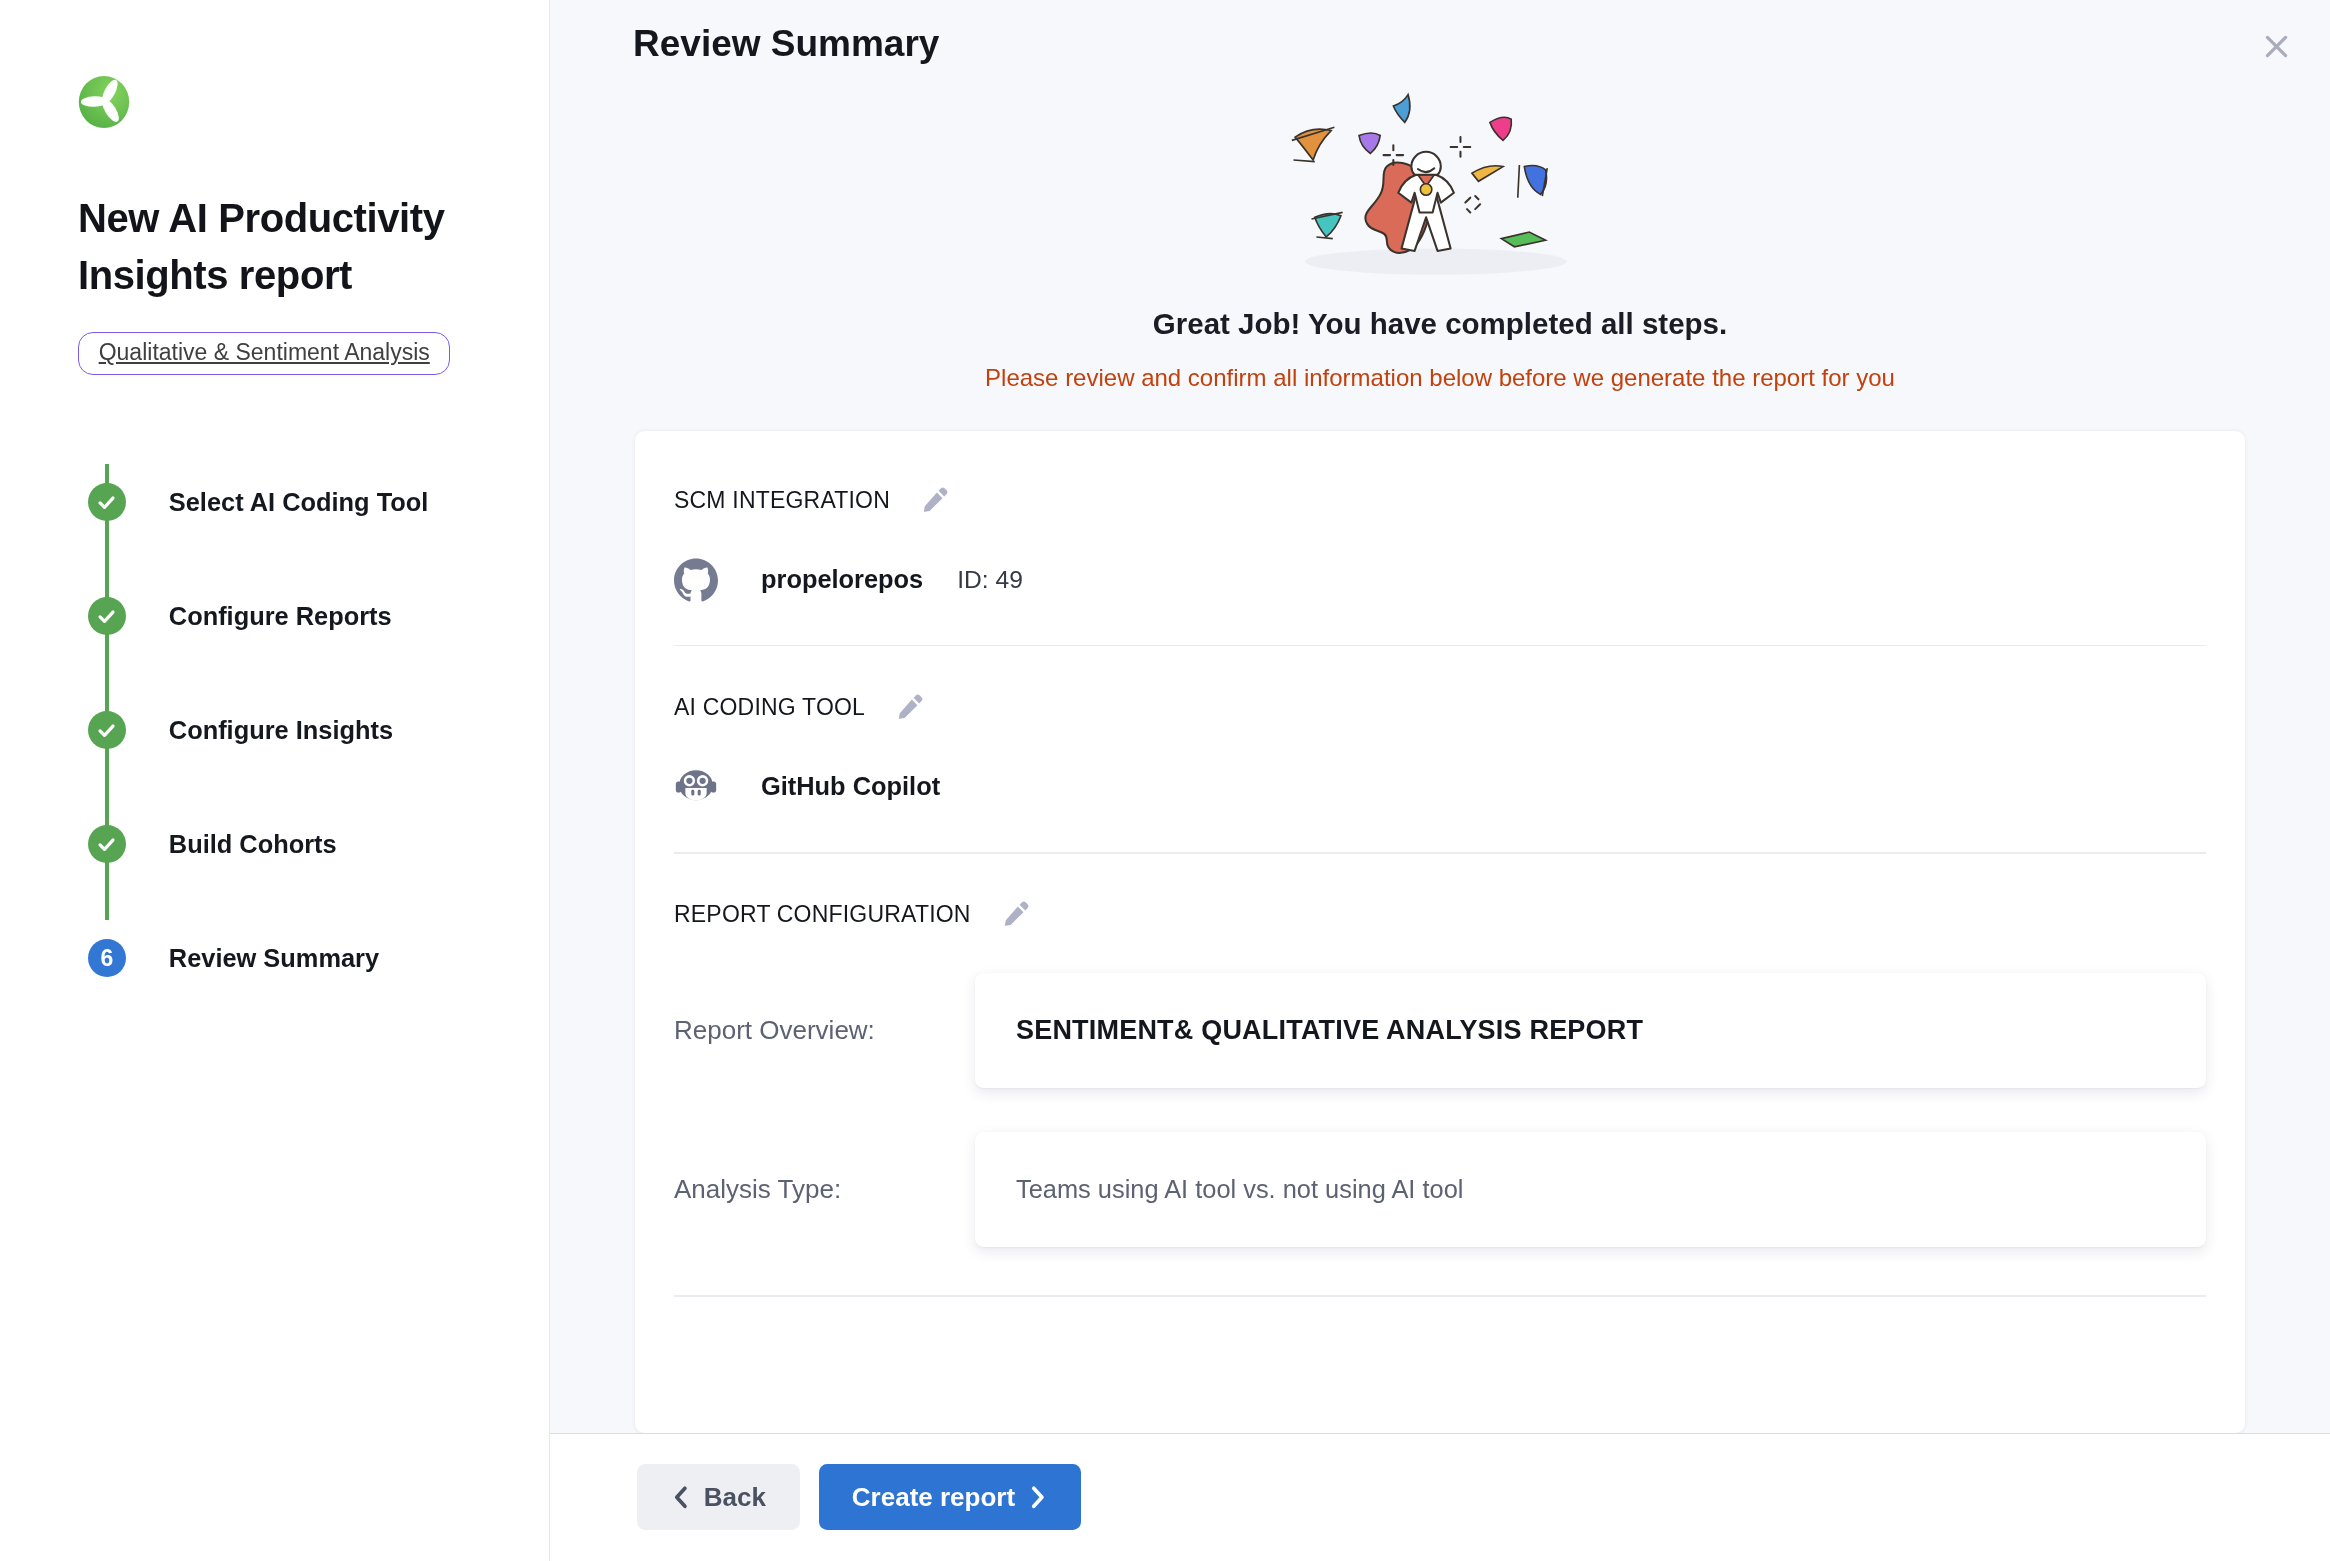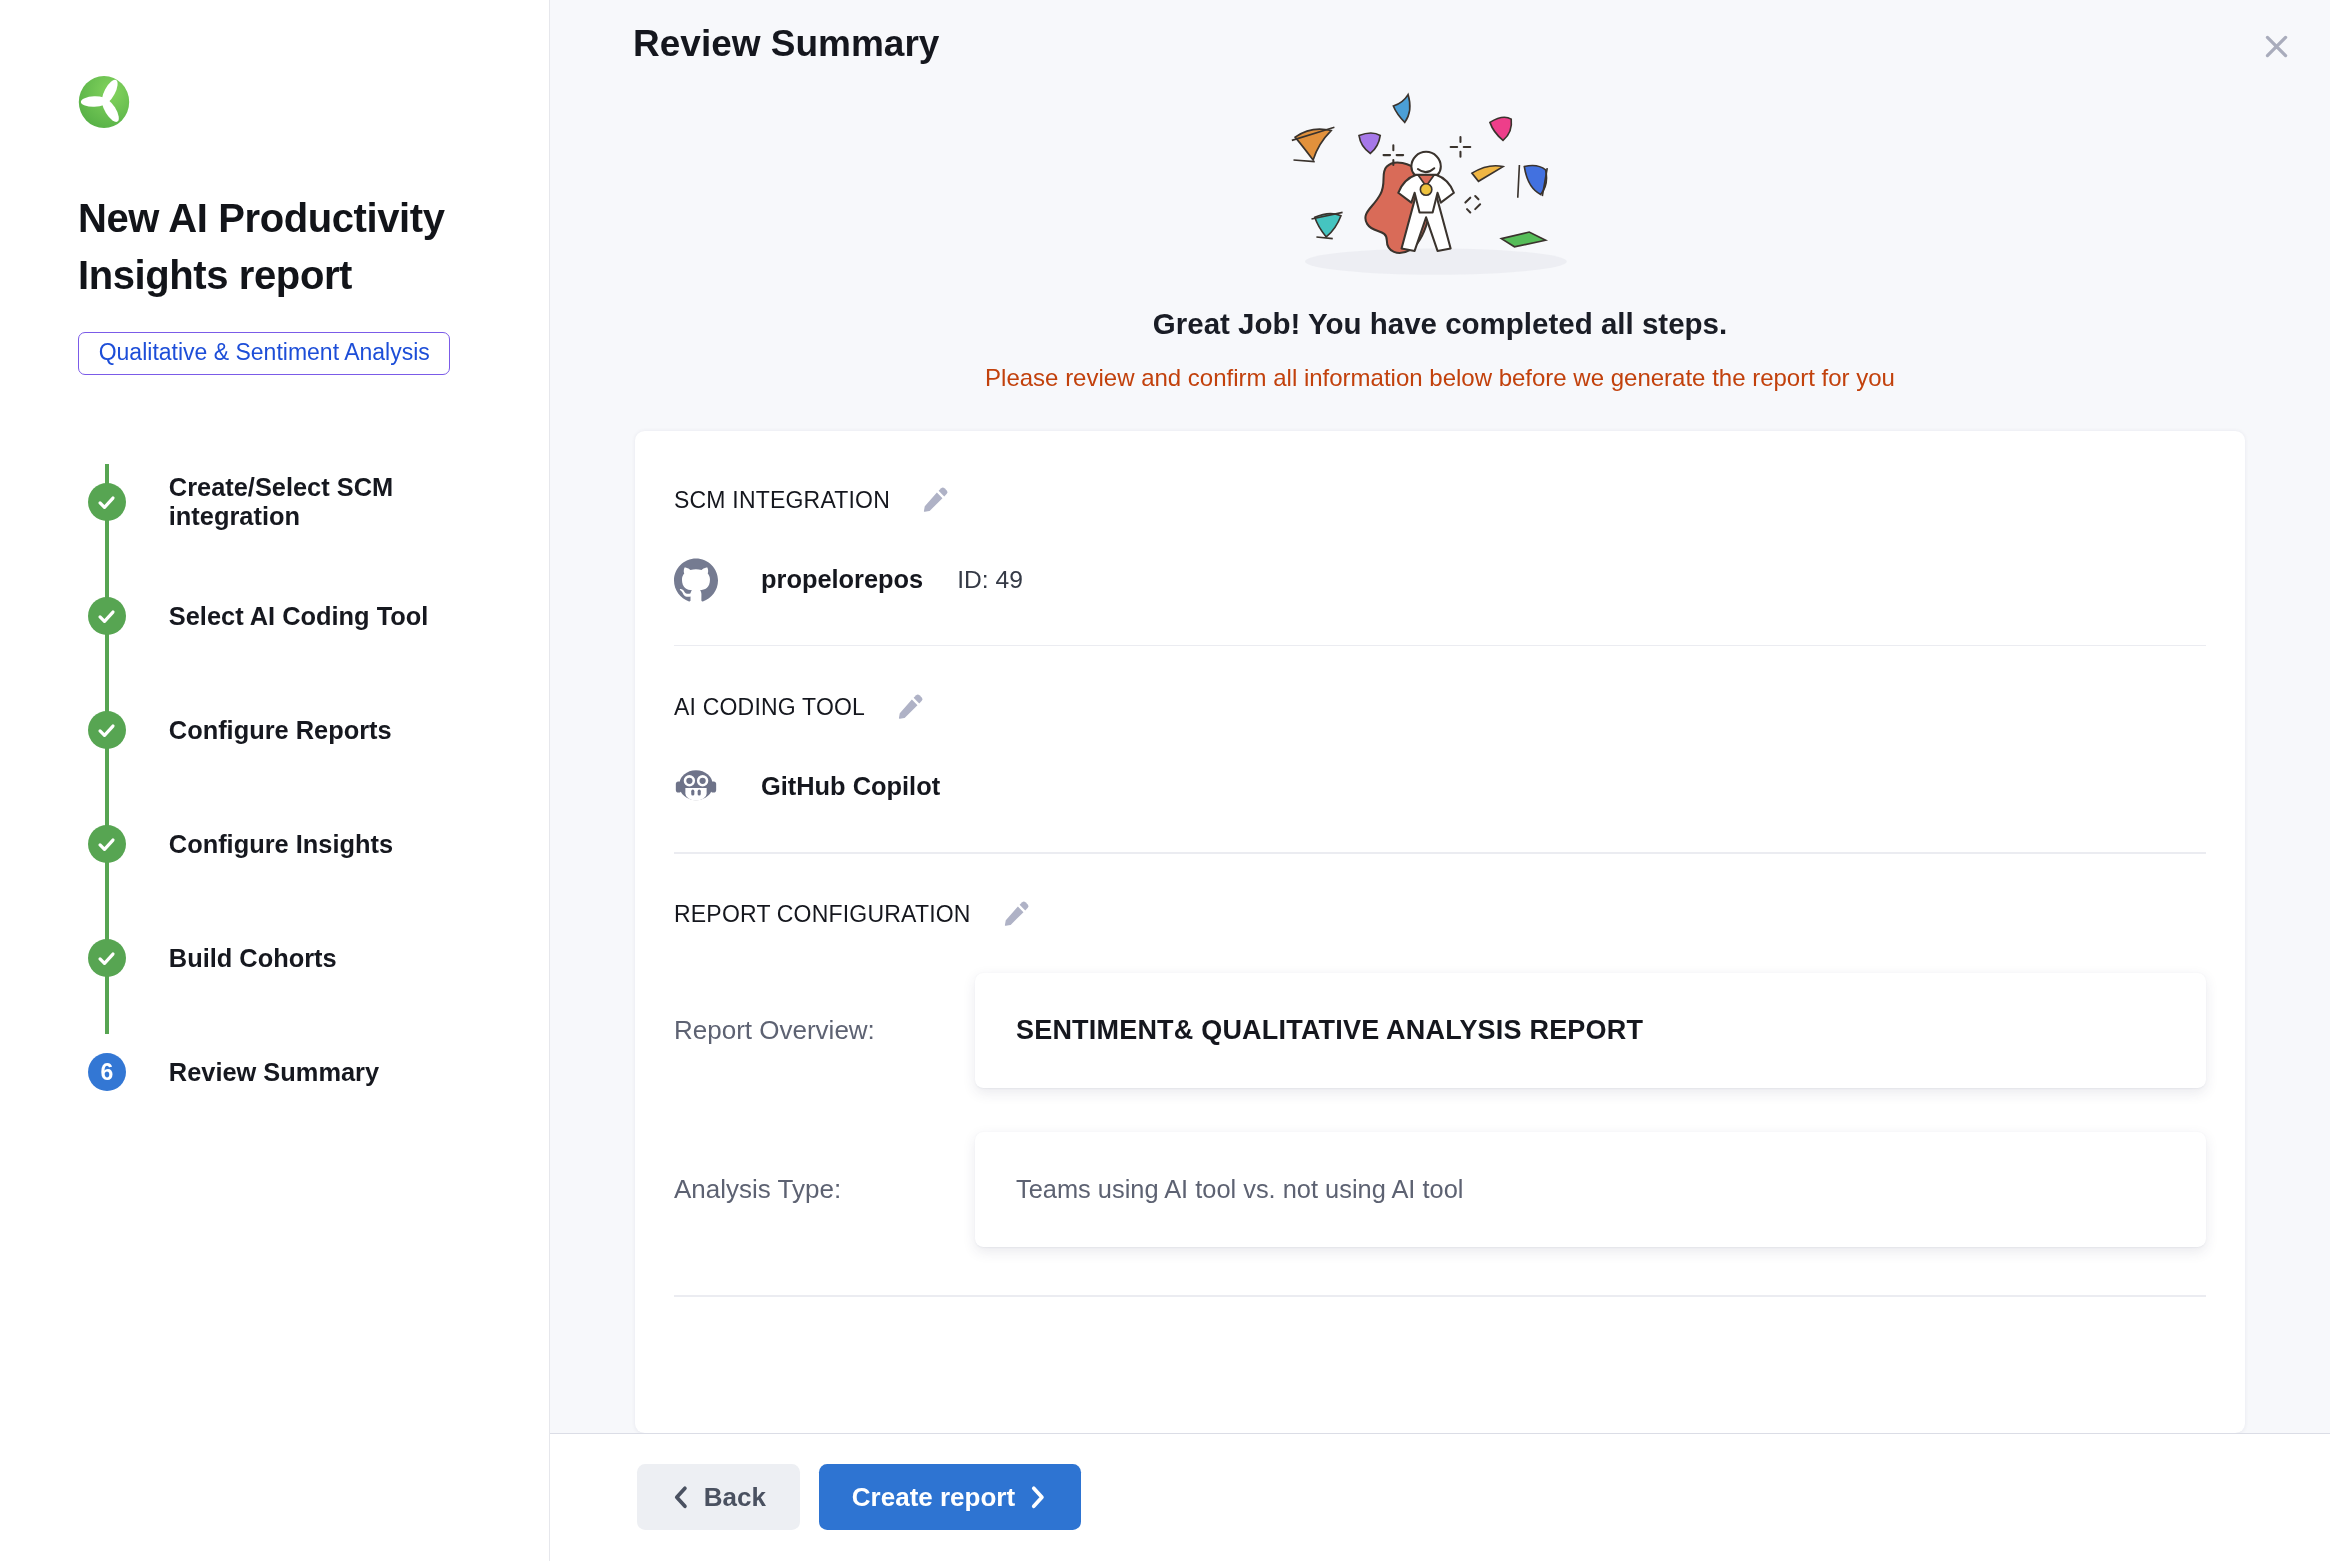--- a/index.html
+++ b/index.html
@@ -26,25 +26,26 @@
   .sidebar-title {
     margin-top:61px;
     font-size:40px; line-height:1.42; font-weight:700;
     color:#121419; letter-spacing:-0.4px;
     max-width:426px;
   }
   .badge {
     display:inline-block;
     margin-top:28px;
     font-size:23px; font-weight:400;
-    color:#1d4ed8;
+    color:#404040;
     border:1.6px solid #7b5be8;
-    border-radius:7px;
+    border-radius:15px;
     padding:6.6px 19.7px 8.2px 19.7px;
     background:#ffffff;
+    text-decoration:underline;
   }
 
   .steps {
     margin-top:70px;
     margin-left:9.8px;
     position:relative;
   }
   .step-track {
     position:absolute;
     left:17px; top:19px; bottom:95px;
@@ -213,28 +214,20 @@
     </g>
   </svg>
 
   <div class="sidebar-title">New AI Productivity Insights report</div>
 
   <div class="badge">Qualitative &amp; Sentiment Analysis</div>
 
   <div class="steps">
     <div class="step-track"></div>
 
-    <div class="step">
-      <div class="step-circle">
-        <svg width="21" height="21" viewBox="0 0 26 26">
-            <path d="M5 13.5 L10.5 19 L21 7.5" fill="none" stroke="#ffffff" stroke-width="4" stroke-linecap="round" stroke-linejoin="round"></path>
-          </svg>
-      </div>
-      <div class="step-label">Create/Select SCM integration</div>
-    </div>
 
     <div class="step">
       <div class="step-circle">
         <svg width="21" height="21" viewBox="0 0 26 26">
             <path d="M5 13.5 L10.5 19 L21 7.5" fill="none" stroke="#ffffff" stroke-width="4" stroke-linecap="round" stroke-linejoin="round"></path>
           </svg>
       </div>
       <div class="step-label">Select AI Coding Tool</div>
     </div>
 

